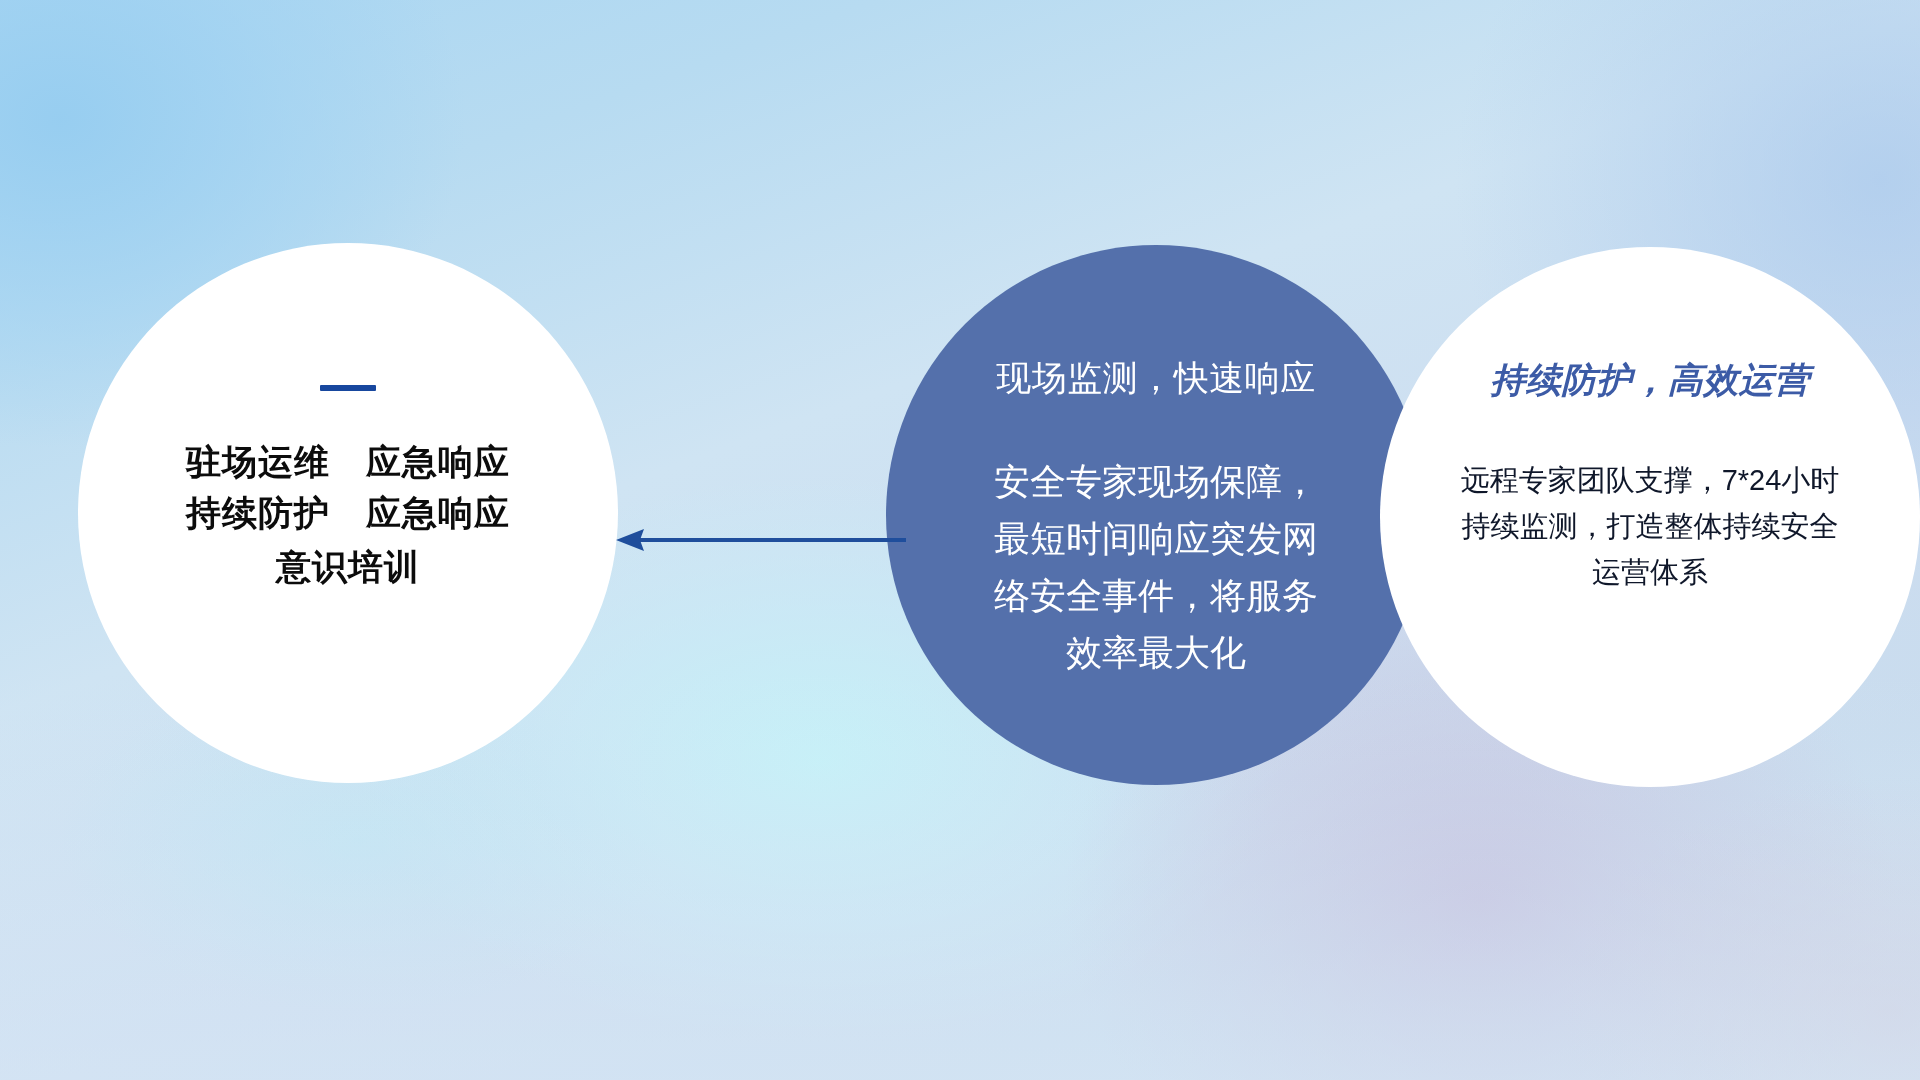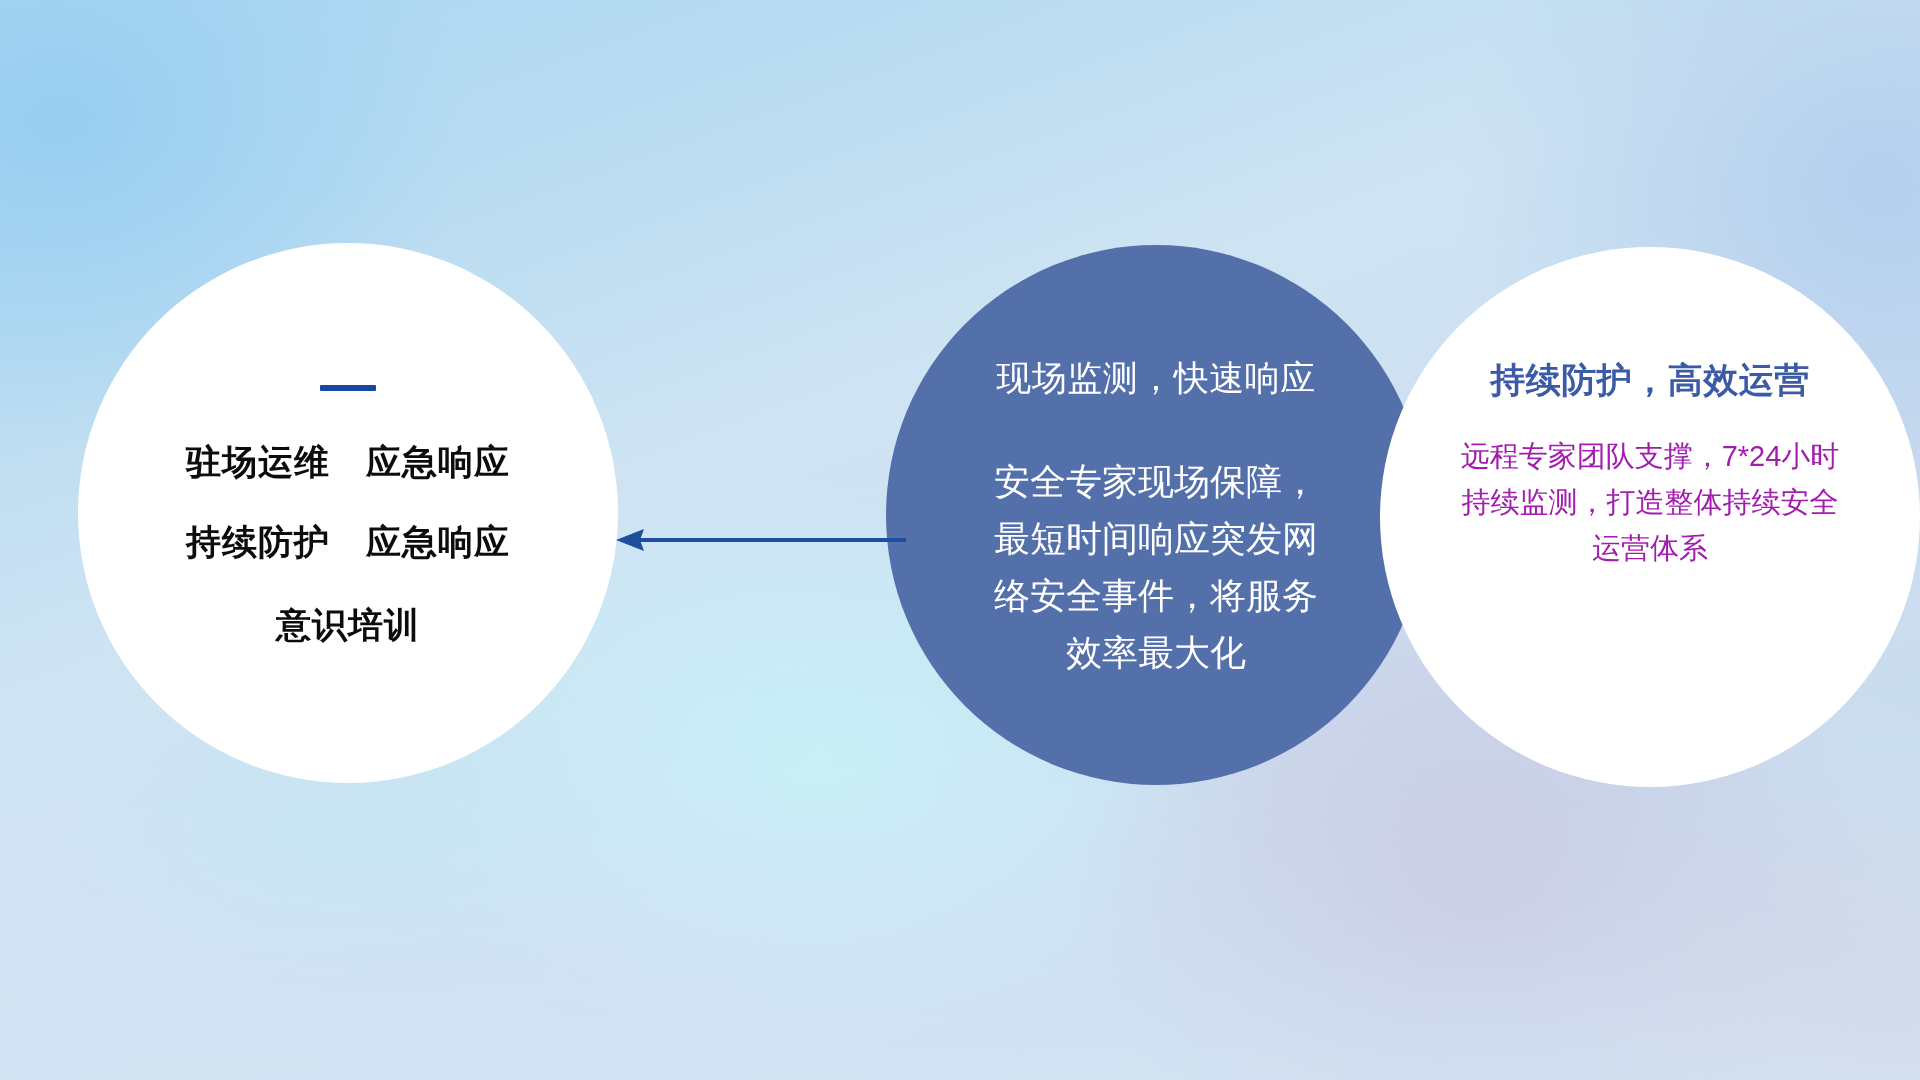--- a/index.html
+++ b/index.html
@@ -137,21 +137,21 @@
     height: 6px;
     background: #17479e;
     border-radius: 1px;
     margin-bottom: 52px;
   }
 
   .left-rows {
     display: flex;
     flex-direction: column;
     align-items: center;
-    gap: 41px;
+    gap: 12px;
     width: 100%;
   }
 
   .left-row {
     display: flex;
     justify-content: center;
     gap: 36px;
     color: #0c0c0c;
     font-size: 35px;
     font-weight: 700;
@@ -217,25 +217,26 @@
     box-sizing: border-box;
     text-align: center;
   }
 
   .right-title {
     color: #3c5ba6;
     font-size: 35px;
     font-weight: 700;
     letter-spacing: 0.5px;
     white-space: nowrap;
+    font-style: italic;
   }
 
   .right-body {
-    margin-top: 30px;
-    color: #a21caf;
+    margin-top: 54px;
+    color: #0f172a;
     font-size: 29px;
     font-weight: 400;
     line-height: 1.58;
     width: 400px;
     text-align: center;
   }
 
   
   .arrow {
     position: absolute;

